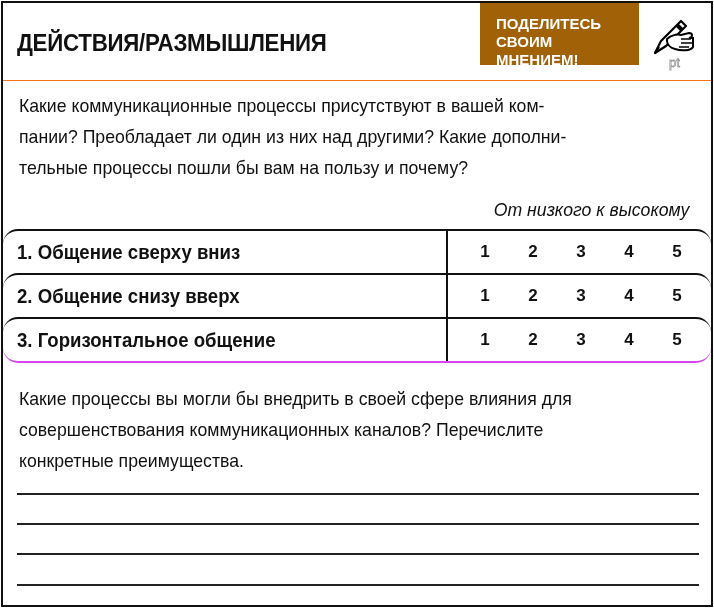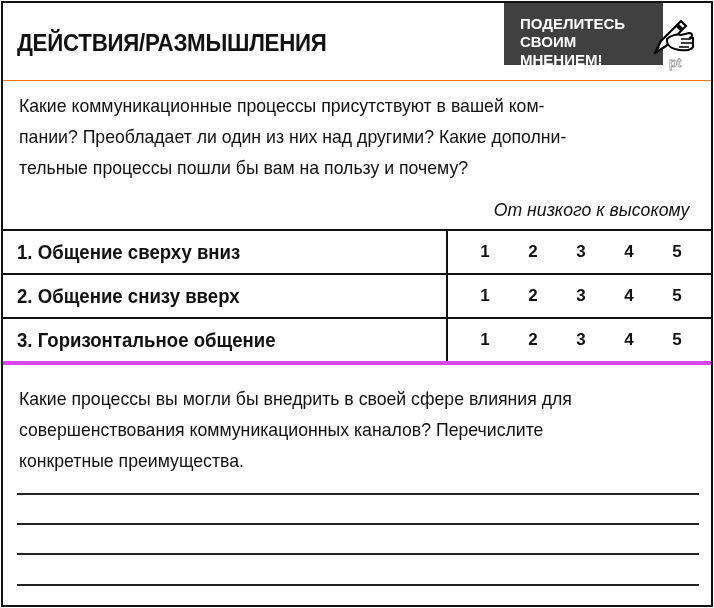--- a/index.html
+++ b/index.html
@@ -4,35 +4,35 @@
   <style>
     html, body { margin: 0; padding: 0; background: #fff; }
     body { width: 714px; height: 608px; position: relative; overflow: hidden;
       font-family: "Liberation Sans", sans-serif; color: #111; }
     .frame { position: absolute; left: 1px; top: 1px; width: 708px; height: 602px;
       border: 2px solid #111; box-sizing: content-box; }
     .header { position: absolute; left: 0; top: 0; width: 708px; height: 77px;
       border-bottom: 1px solid #f97316; }
     .title { position: absolute; left: 14px; top: 26px; font-size: 24px; font-weight: bold;
       letter-spacing: -0.3px; transform: scaleX(0.93); transform-origin: left; }
-    .share-box { position: absolute; left: 501px; top: 0; width: 159px; height: 62px;
-      background: #404040; color: #fff; }
+    .share-box { position: absolute; left: 477px; top: 0; width: 159px; height: 62px;
+      background: #a16207; color: #fff; }
     .share-text { position: absolute; left: 16px; top: 12px; font-size: 15px; font-weight: bold;
       line-height: 18px; white-space: pre-line; }
     .icon-box { position: absolute; left: 636px; top: 0; width: 72px; height: 77px; }
     .icon-box svg { position: absolute; left: 12px; top: 14px; }
     .pt { position: absolute; left: 30px; top: 52px; font-size: 13px; color: #fff;
-      -webkit-text-stroke: 0.8px #999; font-weight: bold; text-align: center; }
+      -webkit-text-stroke: 0.8px #999; font-weight: normal; text-align: center; }
     .q1 { position: absolute; left: 16px; top: 87px; width: 680px; font-size: 19px;
       line-height: 31px; transform: scaleX(0.93); transform-origin: left; white-space: pre-line; }
     .scale-label { position: absolute; right: 22px; top: 196px; font-size: 19px; font-style: italic;
       transform: scaleX(0.93); transform-origin: right; }
     .table { position: absolute; left: 0; top: 226px; width: 708px; }
-    .row { position: relative; height: 42px; border-top: 2px solid #111; }
-    .row:last-child { border-bottom: 4px solid #d946ef; }
+    .row { position: relative; height: 42px; border-top: 2px solid #111; border-radius: 15px; }
+    .row:last-child { border-bottom: 2px solid #d946ef; }
     .row-label { position: absolute; left: 14px; top: 10px; font-size: 20px; font-weight: bold;
       transform: scaleX(0.93); transform-origin: left; }
     .row-divider { position: absolute; left: 443px; top: 0; width: 2px; height: 42px; background: #111; }
     .nums { position: absolute; left: 458px; top: 11px; width: 240px; display: flex; }
     .num { width: 48.5px; text-align: center; font-size: 17px; font-weight: bold; }
     .q2 { position: absolute; left: 16px; top: 380px; width: 690px; font-size: 19px;
       line-height: 31px; transform: scaleX(0.93); transform-origin: left; white-space: pre-line; }
     .line { position: absolute; left: 14px; width: 682px; height: 2px; background: #222; }
   </style>
 </head>

